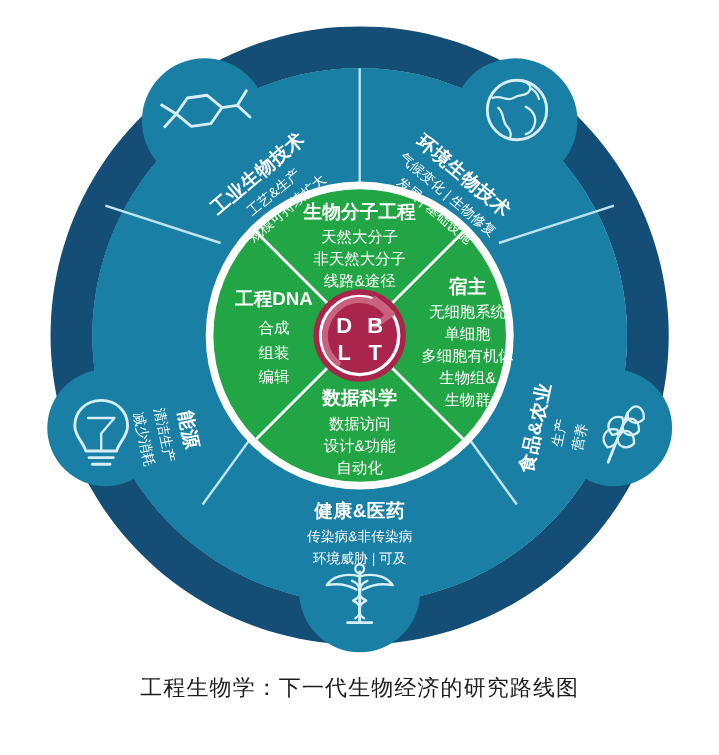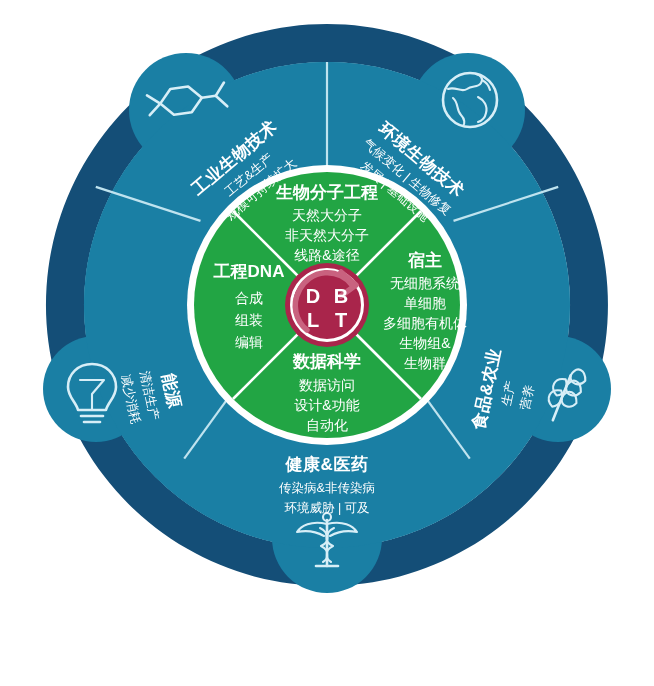--- a/index.html
+++ b/index.html
@@ -241,14 +241,15 @@
       </g>
       <g transform="translate(166,392) rotate(78)">
         <text class="outer-title" x="0" y="0" text-anchor="middle">能源</text>
         <text class="outer-sub" x="0" y="21" text-anchor="middle">清洁生产</text>
         <text class="outer-sub" x="0" y="40" text-anchor="middle">减少消耗</text>
       </g>
     </g>
 
   </svg>
 
+  <div class="caption">工程生物学：下一代生物经济的研究路线图</div>
 
 </div>
 
 </body></html>

